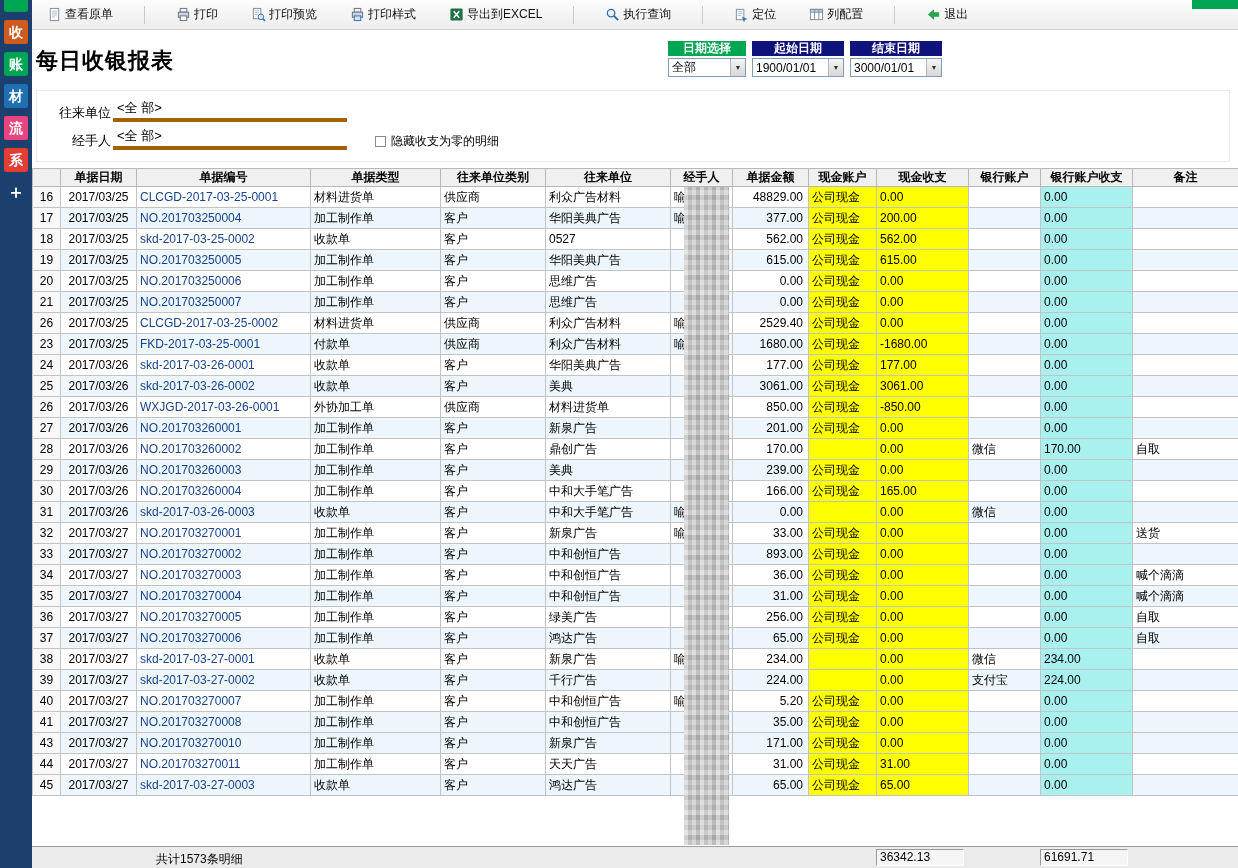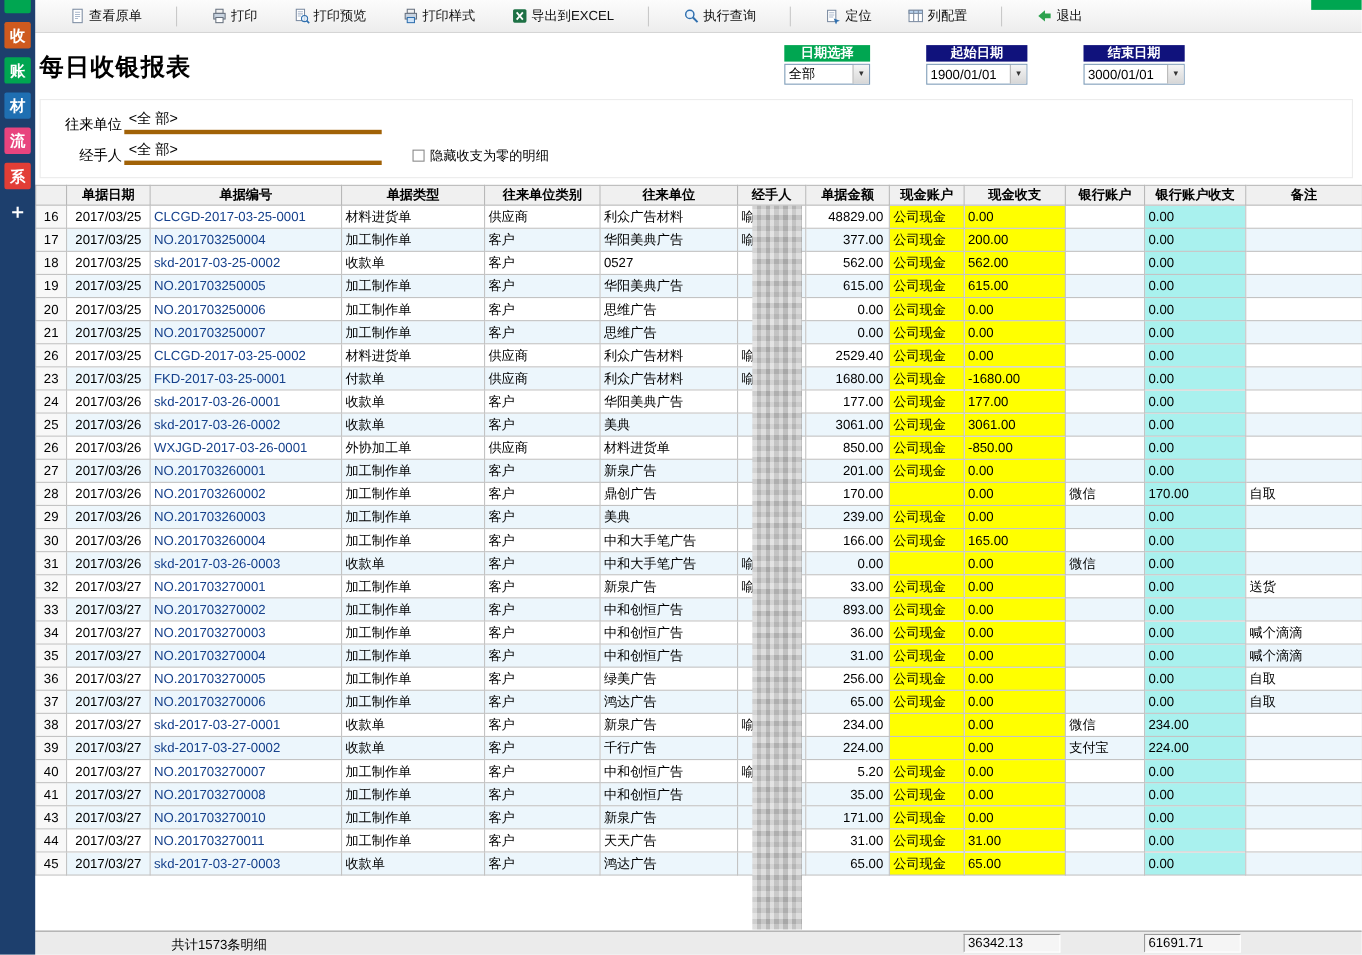--- a/index.html
+++ b/index.html
@@ -17,31 +17,31 @@
   .side-tab{width:24px;height:24px;margin:8px auto 0;color:#fff;font-weight:bold;font-size:14px;
             line-height:24px;text-align:center;border-radius:2px;cursor:pointer;}
   .side-tab.partial{margin-top:-12px;}
   .side-tab.plain{background:transparent;font-size:18px;font-weight:bold;}
 
   .corner-accent{position:absolute;top:0;right:0;width:46px;height:9px;background:var(--accent-green);z-index:8;}
 
   
   .toolbar{position:absolute;left:32px;top:0;width:1206px;height:30px;
            background:linear-gradient(#fcfcfc,#ededed);border-bottom:1px solid #d5d5d5;
-           display:flex;align-items:center;padding-left:24px;gap:19px;}
+           display:flex;align-items:center;padding-left:8px;gap:19px;}
   .tb-btn{display:flex;align-items:center;gap:3px;border:1px solid transparent;background:transparent;
           font-family:inherit;font-size:12px;color:#111;padding:3px 6px;cursor:pointer;white-space:nowrap;}
   .tb-sep{width:1px;height:18px;background:#c9c9c9;margin:0 5px;}
   .tb-icon{display:inline-flex;}
   .tb-icon svg{display:block;}
 
   
   .page-title{position:absolute;left:36px;top:46px;font-size:22px;font-weight:bold;letter-spacing:1px;z-index:2;}
   .date-filter{position:absolute;left:668px;top:41px;display:flex;gap:6px;z-index:2;}
-  .df-col{width:92px;margin-left:45px;}
+  .df-col{width:92px;}
   .df-col:first-child{width:78px;}
   .df-head{height:15px;line-height:15px;color:#fff;font-size:12px;font-weight:bold;text-align:center;}
   .df-combo{margin-top:2px;height:19px;border:1px solid #7f9db9;background:#fff;display:flex;align-items:center;cursor:pointer;}
   .df-val{flex:1;font-size:12px;padding-left:3px;white-space:nowrap;overflow:hidden;}
   .df-arrow{width:15px;height:17px;background:linear-gradient(#f5f5f5,#d7d7d7);border-left:1px solid #b5b5b5;
             font-size:7px;line-height:17px;text-align:center;color:#333;}
 
   
   .filter-box{position:absolute;left:36px;top:90px;width:1194px;height:72px;border:1px solid #ececec;background:#fff;font-size:13px;z-index:1;}
   .filter-row{position:absolute;left:10px;display:flex;align-items:flex-end;}

